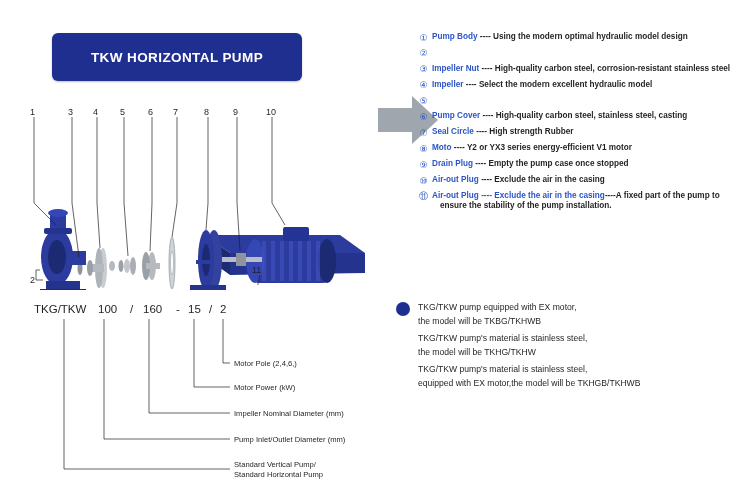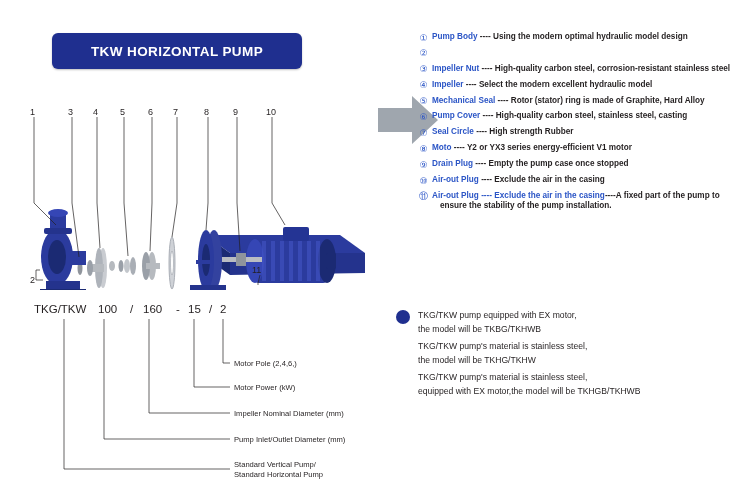--- a/index.html
+++ b/index.html
@@ -8,21 +8,21 @@
     background:#ffffff;
     font-family:"Liberation Sans", sans-serif;
     position:relative;
     overflow:hidden;
     color:#231f20;
   }
   .root{position:relative;width:756px;height:500px;}
 
   
   .title-banner{
-    position:absolute;left:52px;top:33px;width:250px;height:36px;
+    position:absolute;left:52px;top:33px;width:250px;height:48px;
     background:#1f2f8f;border-radius:6px;
     display:flex;align-items:center;justify-content:center;
     box-shadow:0 1px 2px rgba(0,0,0,.25);
   }
   .title-banner span{
     color:#ffffff;font-size:13.5px;font-weight:bold;letter-spacing:.4px;
   }
 
   
   .big-arrow{position:absolute;left:378px;top:96px;width:60px;height:48px;}
@@ -46,21 +46,21 @@
   .leader{stroke:#231f20;stroke-width:.7;fill:none;}
   .callout-num{font-family:"Liberation Sans",sans-serif;font-size:9px;fill:#231f20;}
 
   
   .modelcode{position:absolute;left:12px;top:295px;width:380px;height:205px;}
   .mc-text{font-size:11.5px;}
   .mc-line{stroke:#231f20;stroke-width:.7;fill:none;}
   .mc-label{font-size:7.6px;fill:#231f20;}
 
   
-  .notes{position:absolute;left:418px;top:308px;width:320px;}
+  .notes{position:absolute;left:418px;top:300px;width:320px;}
   .bullet-dot{
     position:absolute;left:-22px;top:2px;width:14px;height:14px;border-radius:50%;
     background:#1f2f8f;
   }
   .note-block{position:relative;margin-bottom:3px;}
   .note-line{font-size:8.6px;line-height:14px;color:#231f20;}
   .note-line .b{font-weight:normal;}
 </style>
 </head>
 <body>
@@ -201,25 +201,20 @@
       <div class="num" style="border:none;color:#2b55c6;font-size:9px;line-height:11px;">④</div>
       <div class="ftxt">
         <span class="hl">Impeller</span>
         <span>----</span>
         <span>Select the modern excellent hydraulic model</span>
       </div>
     </div>
 
     <div class="feature">
       <div class="num" style="border:none;color:#2b55c6;font-size:9px;line-height:11px;">⑤</div>
-      <div class="ftxt">
-        <span class="hl">Mechanical Seal</span>
-        <span>----</span>
-        <span>Rotor (stator) ring is made of Graphite, Hard Alloy</span>
-      </div>
     </div>
 
     <div class="feature">
       <div class="num" style="border:none;color:#2b55c6;font-size:9px;line-height:11px;">⑥</div>
       <div class="ftxt">
         <span class="hl">Pump Cover</span>
         <span>----</span>
         <span>High-quality carbon steel, stainless steel, casting</span>
       </div>
     </div>

